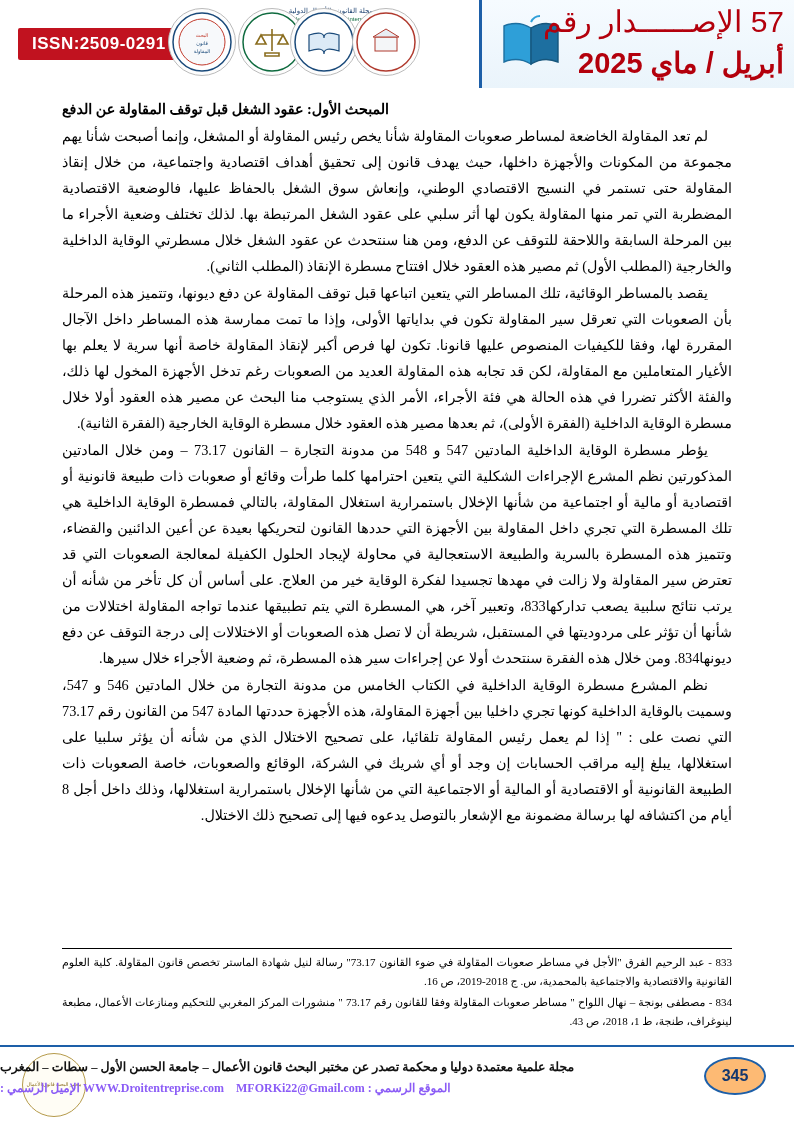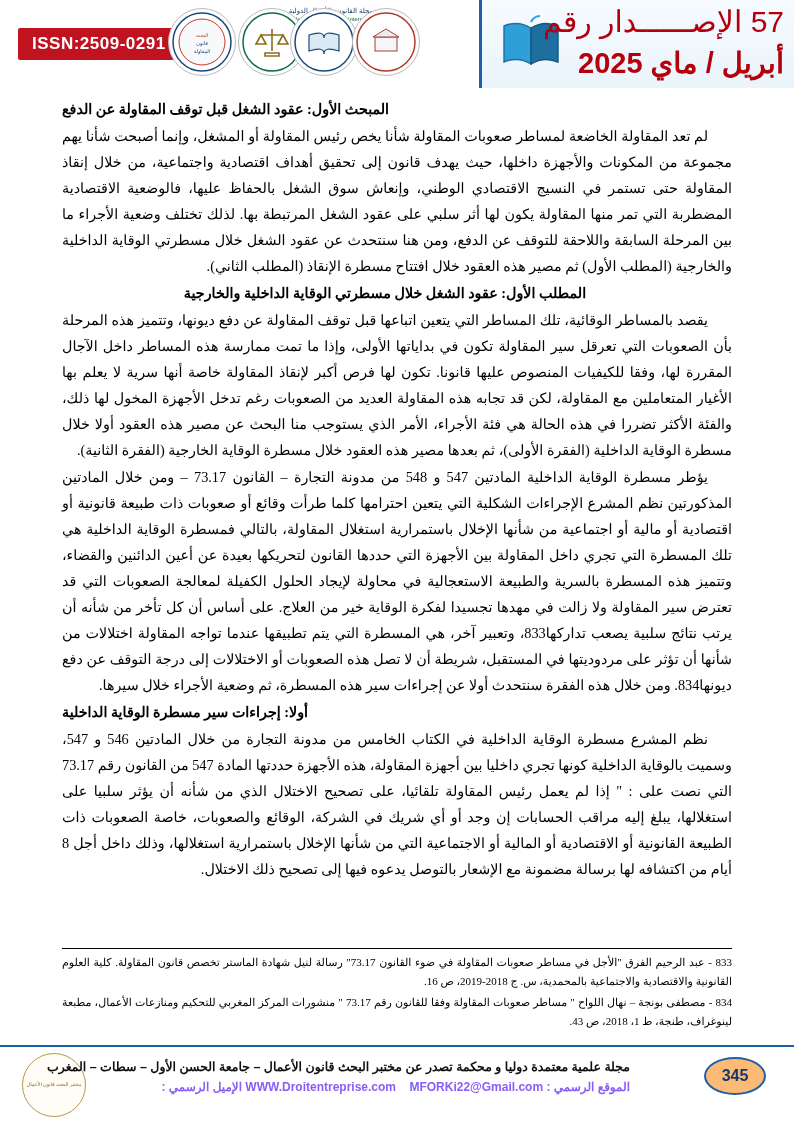--- a/index.html
+++ b/index.html
@@ -207,23 +207,23 @@
     color: #8a6d1f;
     text-align: center;
     line-height: 1.2;
     padding: 3px;
   }
   .footer-text {
     position: absolute;
     top: 14px;
     left: 0;
     width: 630px;
-    text-align: right;
-    direction: rtl;
-    font-family: Liberation Sans, sans-serif;
+    text-align: left;
+    direction: rtl;
+    font-family: Liberation Serif, serif;
   }
   .footer-line1 {
     font-size: 12.5px;
     font-weight: bold;
     color: #111;
     margin-bottom: 6px;
   }
   .footer-line2 {
     font-size: 12px;
     font-weight: bold;
@@ -313,24 +313,22 @@
     <span>الإصــــــدار رقم</span>
   </div>
 
   <div class="date-line">أبريل / ماي 2025</div>
 
 </div>
 
 <div class="content">
   <p class="heading">المبحث الأول: عقود الشغل قبل توقف المقاولة عن الدفع</p>
   <p>لم تعد المقاولة الخاضعة لمساطر صعوبات المقاولة شأنا يخص رئيس المقاولة أو المشغل، وإنما أصبحت شأنا يهم مجموعة من المكونات والأجهزة داخلها، حيث يهدف قانون إلى تحقيق أهداف اقتصادية واجتماعية، من خلال إنقاذ المقاولة حتى تستمر في النسيج الاقتصادي الوطني، وإنعاش سوق الشغل بالحفاظ عليها، فالوضعية الاقتصادية المضطربة التي تمر منها المقاولة يكون لها أثر سلبي على عقود الشغل المرتبطة بها. لذلك تختلف وضعية الأجراء ما بين المرحلة السابقة واللاحقة للتوقف عن الدفع، ومن هنا سنتحدث عن عقود الشغل خلال مسطرتي الوقاية الداخلية والخارجية (المطلب الأول) ثم مصير هذه العقود خلال افتتاح مسطرة الإنقاذ (المطلب الثاني).</p>
-  <p class="heading-center">المطلب الأول: عقود الشغل خلال مسطرتي الوقاية الداخلية والخارجية</p>
   <p>يقصد بالمساطر الوقائية، تلك المساطر التي يتعين اتباعها قبل توقف المقاولة عن دفع ديونها، وتتميز هذه المرحلة بأن الصعوبات التي تعرقل سير المقاولة تكون في بداياتها الأولى، وإذا ما تمت ممارسة هذه المساطر داخل الآجال المقررة لها، وفقا للكيفيات المنصوص عليها قانونا. تكون لها فرص أكبر لإنقاذ المقاولة خاصة أنها سرية لا يعلم بها الأغيار المتعاملين مع المقاولة، لكن قد تجابه هذه المقاولة العديد من الصعوبات رغم تدخل الأجهزة المخول لها ذلك، والفئة الأكثر تضررا في هذه الحالة هي فئة الأجراء، الأمر الذي يستوجب منا البحث عن مصير هذه العقود أولا خلال مسطرة الوقاية الداخلية (الفقرة الأولى)، ثم بعدها مصير هذه العقود خلال مسطرة الوقاية الخارجية (الفقرة الثانية).</p>
   <p>يؤطر مسطرة الوقاية الداخلية المادتين 547 و 548 من مدونة التجارة – القانون 73.17 – ومن خلال المادتين المذكورتين نظم المشرع الإجراءات الشكلية التي يتعين احترامها كلما طرأت وقائع أو صعوبات ذات طبيعة قانونية أو اقتصادية أو مالية أو اجتماعية من شأنها الإخلال باستمرارية استغلال المقاولة، بالتالي  فمسطرة الوقاية الداخلية هي تلك المسطرة التي تجري داخل المقاولة بين الأجهزة التي حددها القانون لتحريكها بعيدة عن أعين الدائنين والقضاء، وتتميز هذه المسطرة بالسرية والطبيعة الاستعجالية في محاولة لإيجاد الحلول الكفيلة لمعالجة الصعوبات التي قد تعترض سير المقاولة ولا زالت في مهدها تجسيدا  لفكرة الوقاية خير من العلاج. على أساس أن كل تأخر من شأنه أن يرتب نتائج سلبية يصعب تداركها833، وتعبير آخر، هي المسطرة التي يتم تطبيقها عندما تواجه المقاولة اختلالات من شأنها أن تؤثر على مردوديتها في المستقبل، شريطة أن لا تصل هذه الصعوبات أو الاختلالات إلى درجة التوقف عن دفع ديونها834. ومن خلال هذه الفقرة سنتحدث أولا عن إجراءات سير هذه المسطرة، ثم وضعية الأجراء خلال سيرها.</p>
-  <p class="heading">أولا: إجراءات سير مسطرة الوقاية الداخلية</p>
   <p>نظم المشرع مسطرة الوقاية الداخلية في الكتاب الخامس من مدونة التجارة من خلال المادتين 546 و 547، وسميت بالوقاية الداخلية كونها تجري داخليا بين أجهزة المقاولة، هذه الأجهزة حددتها المادة 547 من القانون رقم 73.17 التي نصت على : " إذا لم يعمل رئيس المقاولة تلقائيا، على تصحيح الاختلال الذي من شأنه أن يؤثر سلبيا على استغلالها، يبلغ إليه مراقب الحسابات إن وجد أو أي شريك في الشركة، الوقائع والصعوبات، خاصة الصعوبات ذات الطبيعة القانونية أو الاقتصادية أو المالية أو الاجتماعية التي من شأنها الإخلال باستمرارية استغلالها، وذلك داخل أجل 8 أيام من اكتشافه لها برسالة مضمونة مع الإشعار بالتوصل يدعوه فيها إلى تصحيح ذلك الاختلال.</p>
 </div>
 
 <div class="footnotes">
   <div class="fn-rule"></div>
   <p>833 - عبد الرحيم الفرق "الأجل في مساطر صعوبات المقاولة في ضوء القانون 73.17" رسالة لنيل شهادة الماستر تخصص قانون المقاولة. كلية العلوم القانونية والاقتصادية والاجتماعية بالمحمدية، س. ج 2018-2019، ص 16.</p>
   <p>834 - مصطفى بونجة – نهال اللواح " مساطر صعوبات المقاولة وفقا للقانون رقم 73.17 " منشورات المركز المغربي للتحكيم ومنازعات الأعمال، مطبعة لينوغراف، طنجة، ط 1، 2018، ص 43.</p>
 </div>
 
 <div class="footer">

